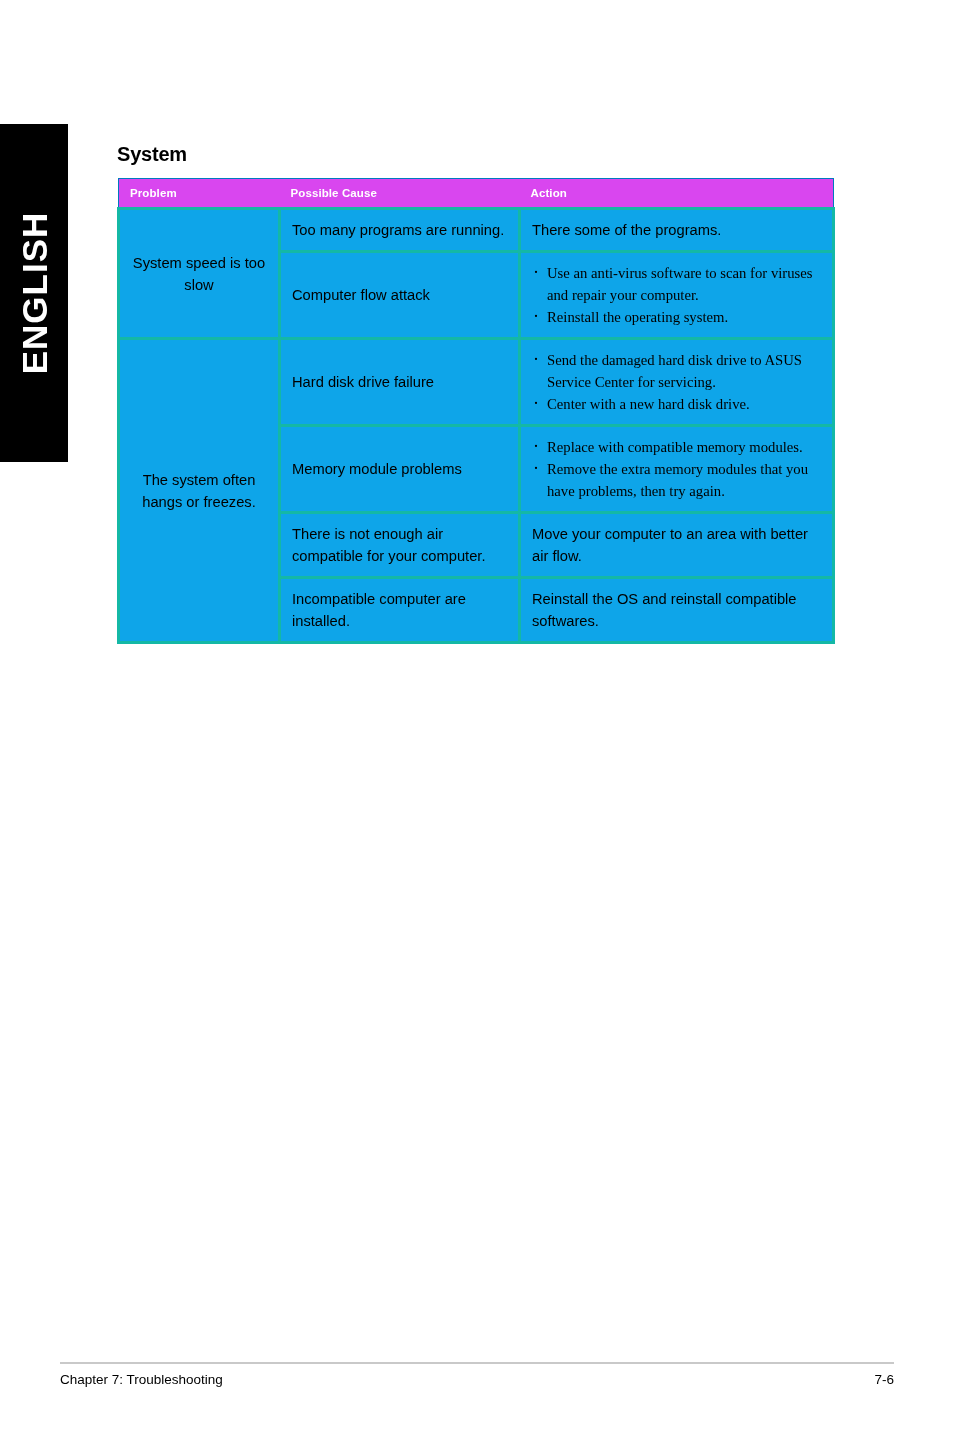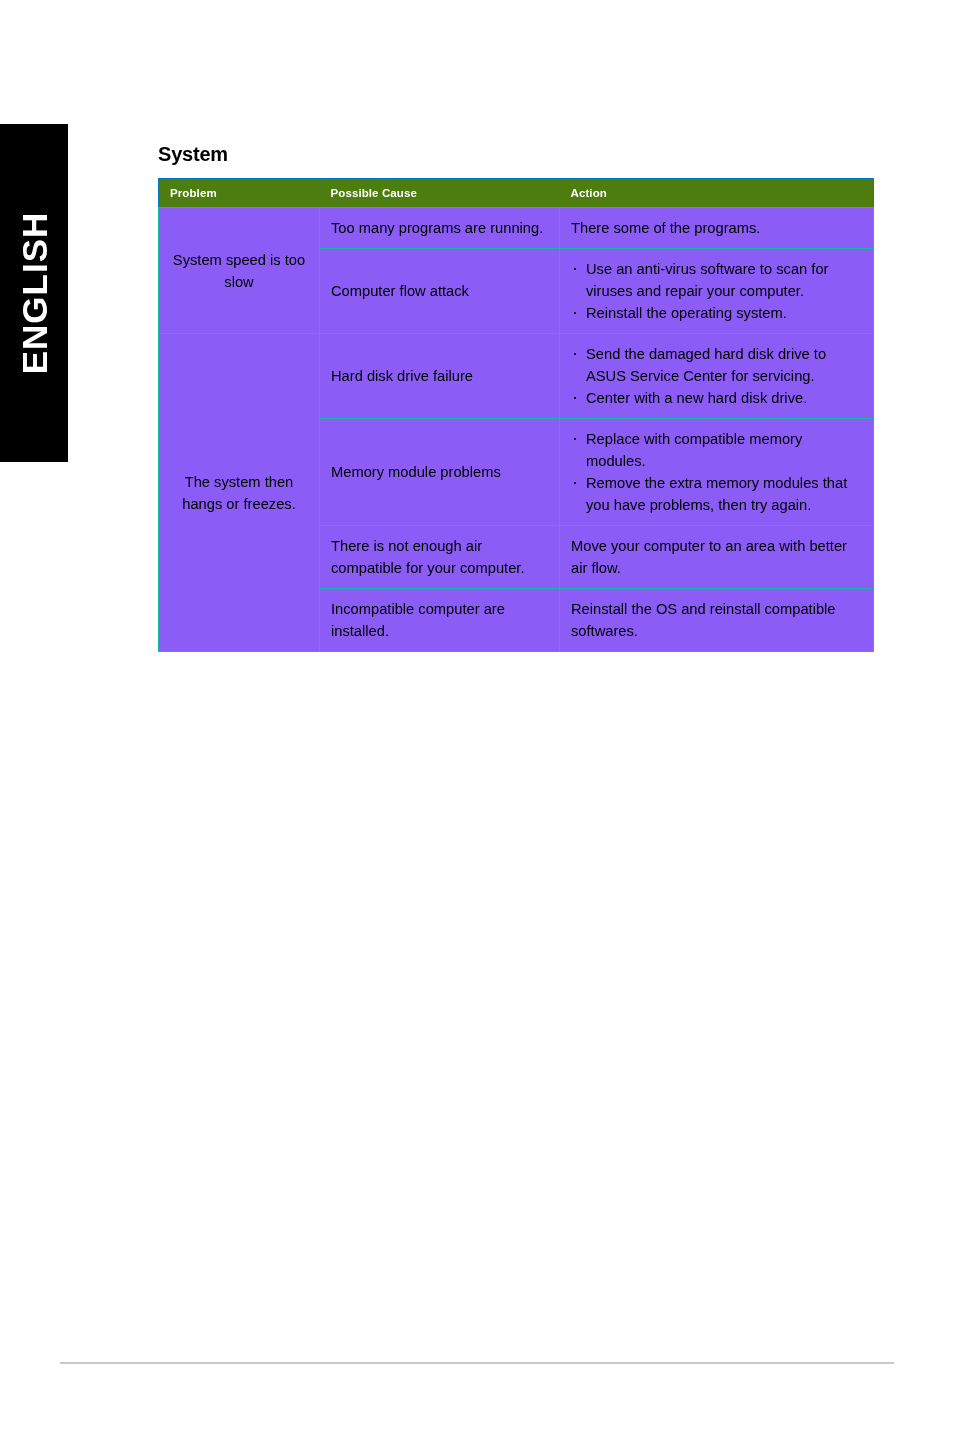--- a/index.html
+++ b/index.html
@@ -40,21 +40,20 @@
     letter-spacing: 1px;
     line-height: 1;
   }
 
   
   #content {
     position: absolute;
     left: 117px;
     top: 142px;
     width: 716px;
-    margin-left: 41px;
   }
 
   #page-title {
     font-family: "Liberation Sans", sans-serif;
     font-weight: bold;
     font-size: 20px;
     line-height: 24px;
     margin: 0 0 12px 0;
     color: #000000;
     letter-spacing: -0.2px;
@@ -65,53 +64,54 @@
     width: 715px;
     border-collapse: collapse;
     table-layout: fixed;
     border: 1px solid #0079be;
   }
   #trouble-table col.c-problem { width: 161px; }
   #trouble-table col.c-cause   { width: 240px; }
   #trouble-table col.c-action  { width: 314px; }
 
   #trouble-table thead th {
-    background: #4d7c0f;
+    background: #d946ef;
     color: #ffffff;
     font-family: "Liberation Sans", sans-serif;
     font-weight: bold;
     font-size: 11.5px;
     line-height: 14px;
     text-align: left;
     padding: 7px 0 7px 11px;
     border: none;
     letter-spacing: 0.1px;
   }
 
   #trouble-table td {
-    border: 1px solid #14b8a6;
+    border: 3px solid #14b8a6;
     padding: 9px 11px 9px 11px;
     font-family: "Liberation Sans", sans-serif;
     font-size: 14.7px;
     line-height: 22px;
     color: #000000;
     vertical-align: middle;
-    background: #8b5cf6;
+    background: #0ea5e9;
   }
 
   td.problem-cell {
     vertical-align: middle;
     text-align: center;
   }
 
   
   ul.action-list {
     list-style: none;
     margin: 0;
     padding: 0;
+    font-family: Liberation Serif, serif;
   }
   ul.action-list li {
     position: relative;
     padding-left: 15px;
     margin: 0;
     line-height: 22px;
   }
   ul.action-list li::before {
     content: "\00B7";
     position: absolute;
@@ -183,21 +183,21 @@
         <tr>
           <td>Computer flow attack</td>
           <td>
             <ul class="action-list">
               <li>Use an anti-virus software to scan for viruses and repair your computer.</li>
               <li>Reinstall the operating system.</li>
             </ul>
           </td>
         </tr>
         <tr>
-          <td class="problem-cell" rowspan="4">The system then hangs or freezes.</td>
+          <td class="problem-cell" rowspan="4">The system often hangs or freezes.</td>
           <td>Hard disk drive failure</td>
           <td>
             <ul class="action-list">
               <li>Send the damaged hard disk drive to ASUS Service Center for servicing.</li>
               <li>Center with a new hard disk drive.</li>
             </ul>
           </td>
         </tr>
         <tr>
           <td>Memory module problems</td>
@@ -220,13 +220,17 @@
             <span class="plain-text">Reinstall the OS and reinstall compatible softwares.</span>
           </td>
         </tr>
       </tbody>
   </table>
 
 </div>
 
 <div id="page-footer">
   <div id="footer-rule"></div>
+  <div id="footer-row">
+    <span>Chapter 7: Troubleshooting</span>
+    <span id="footer-page-number">7-6</span>
+  </div>
 </div>
 
 </body></html>

